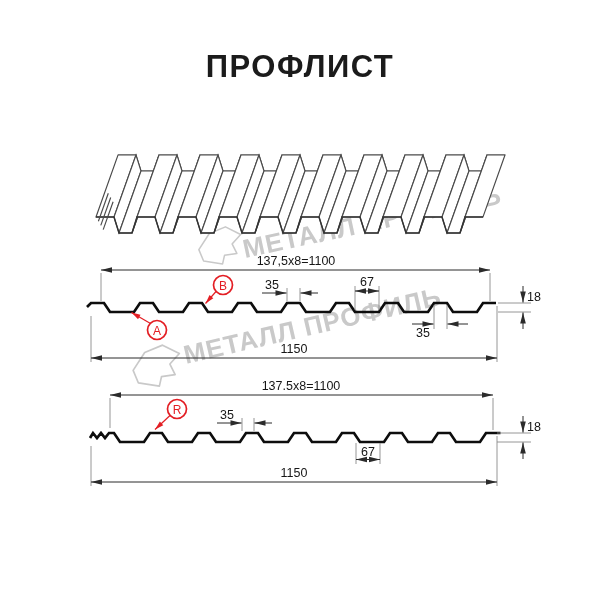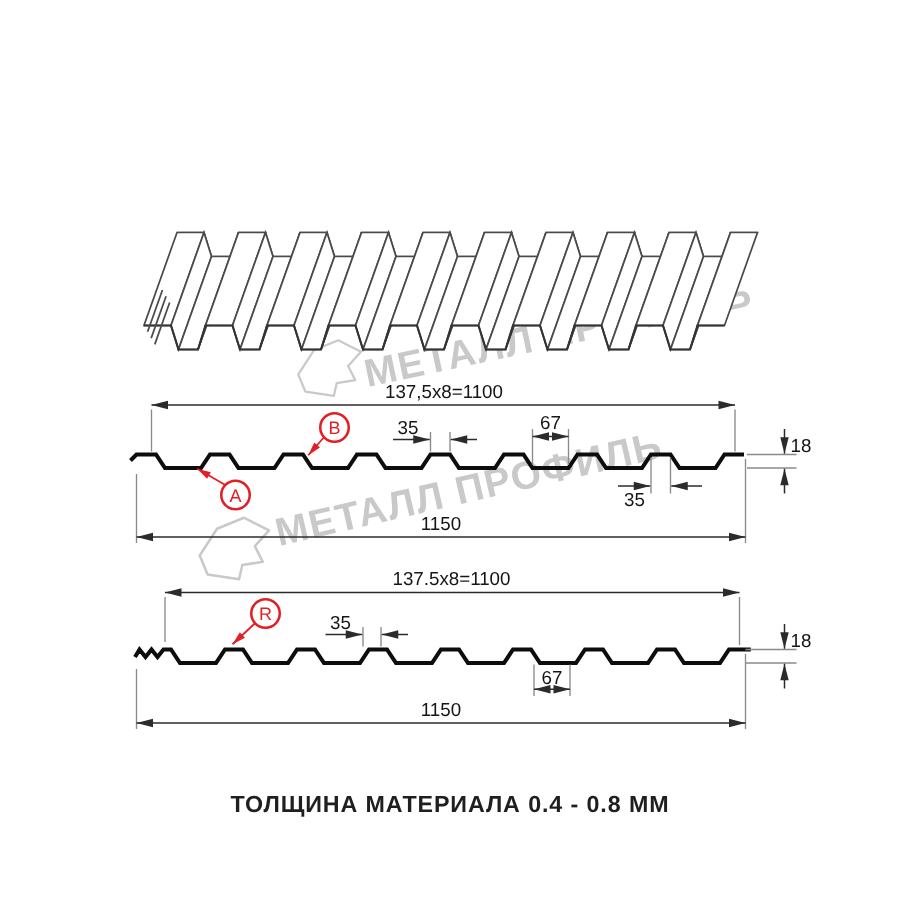--- a/index.html
+++ b/index.html
@@ -31,20 +31,21 @@
   .wm-logo{stroke:#c9c9c9;stroke-width:1.6;fill:none;stroke-linejoin:round;}
   .s3d{stroke:#4a4a4a;stroke-width:1.15;fill:none;}
   .s3d-face{stroke:#4a4a4a;stroke-width:1.15;fill:#ffffff;}
   .s3d-front{stroke:#333;stroke-width:1.4;fill:none;}
 </style>
 </head>
 <body>
 
 <div class="canvas">
 
+  <div class="page-title">ПРОФЛИСТ</div>
 
   <svg class="draw" width="600" height="600" viewBox="0 0 600 600">
     <defs>
       <marker id="arr" viewBox="0 0 12 8" markerWidth="12" markerHeight="8" refX="11.5" refY="4" orient="auto-start-reverse" markerUnits="userSpaceOnUse">
         <path d="M0.5,1.2 L11.5,4 L0.5,6.8 Z" fill="#2b2b2b"></path>
       </marker>
       <marker id="rarr" viewBox="0 0 10 7" markerWidth="10" markerHeight="7" refX="9.5" refY="3.5" orient="auto-start-reverse" markerUnits="userSpaceOnUse">
         <path d="M0.5,1 L9.5,3.5 L0.5,6 Z" fill="#e31e24"></path>
       </marker>
     </defs>
@@ -182,14 +183,13 @@
       <line class="dim" x1="523" y1="459" x2="523" y2="442.5" marker-end="url(#arr)"></line>
       <text class="dt" x="527" y="431">18</text>
 
       <line class="ext" x1="91" y1="446" x2="91" y2="486"></line>
       <line class="ext" x1="497" y1="436" x2="497" y2="486"></line>
       <line class="dim" x1="91" y1="482" x2="497" y2="482" marker-start="url(#arr)" marker-end="url(#arr)"></line>
       <text class="dt" x="294" y="477" text-anchor="middle">1150</text>
     </g>
   </svg>
 
-  <div class="footer-note">ТОЛЩИНА МАТЕРИАЛА 0.4 - 0.8 ММ</div>
 </div>
 
 </body></html>

